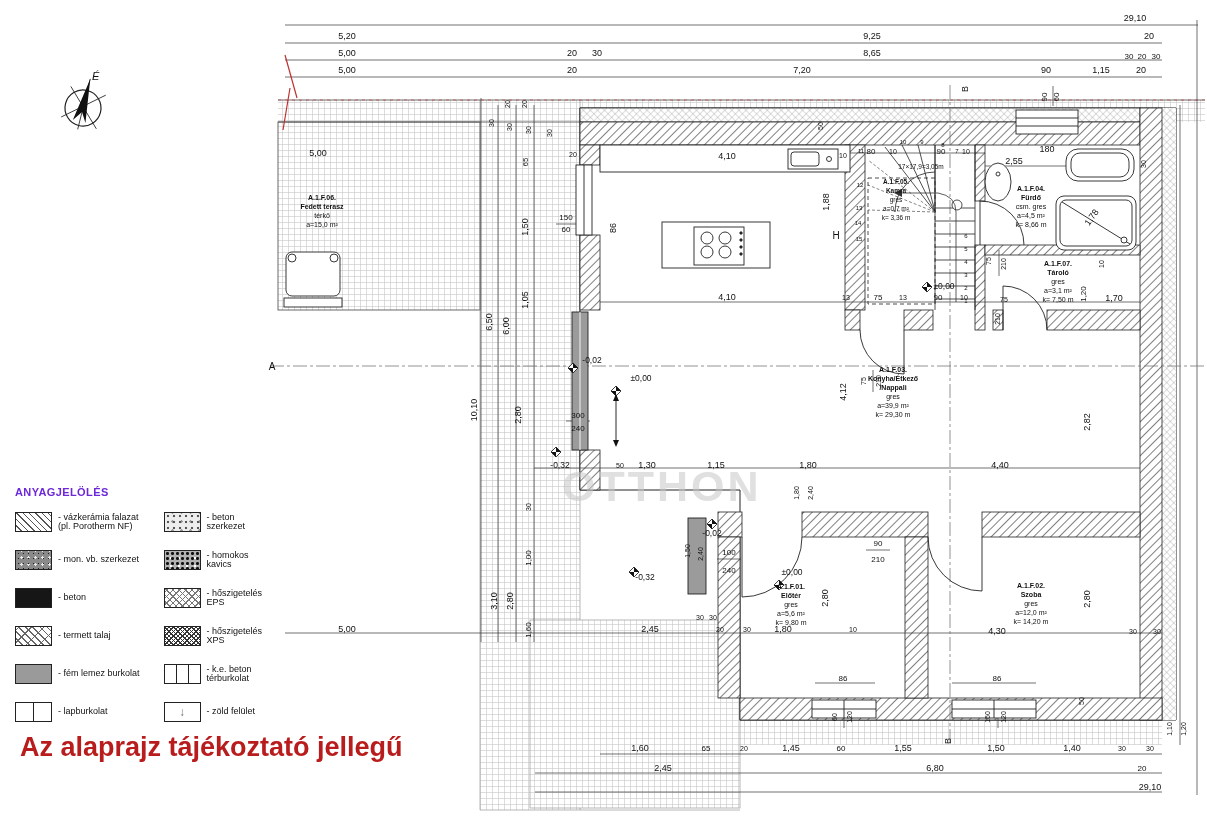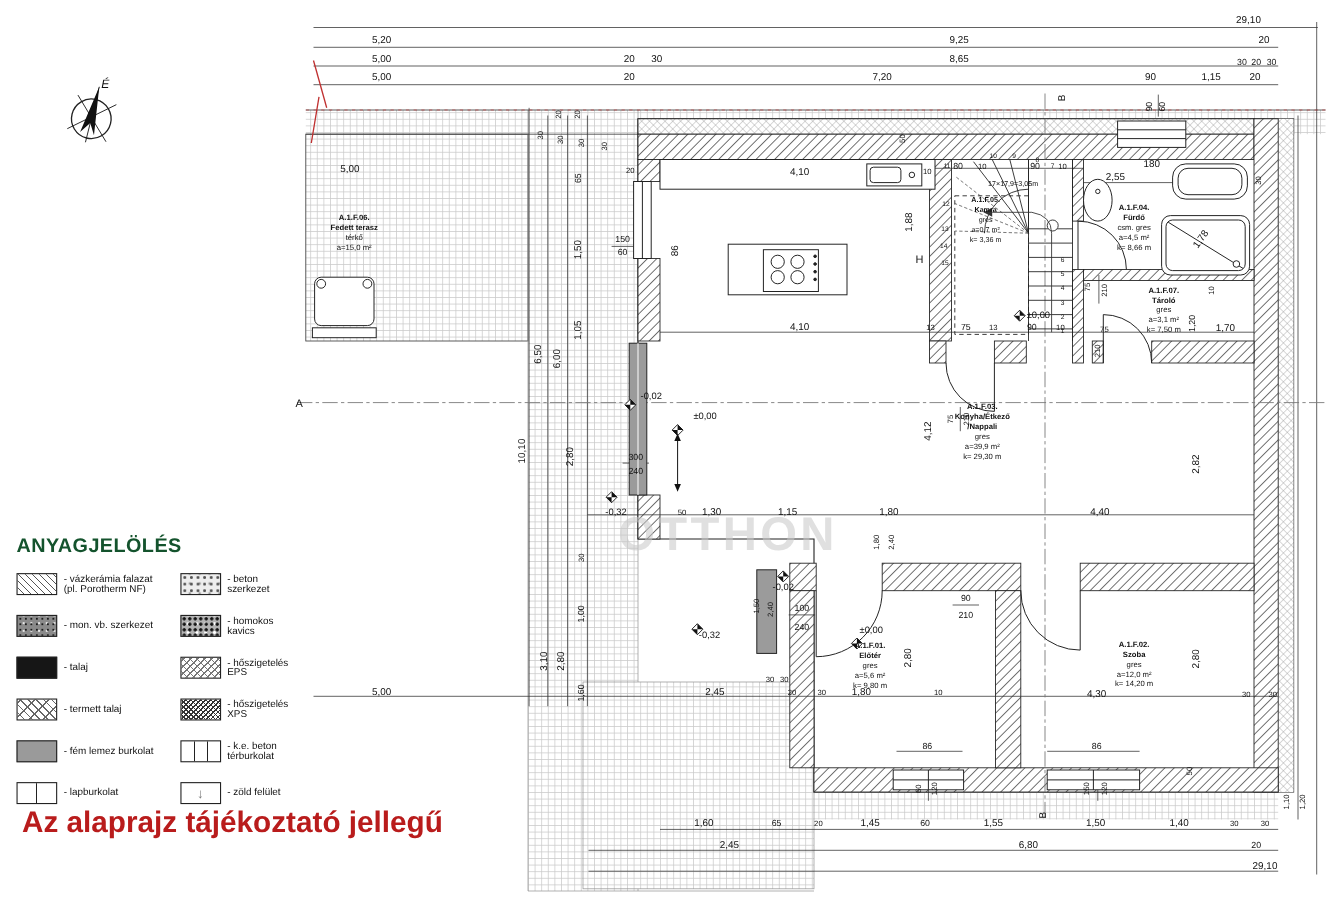--- a/index.html
+++ b/index.html
@@ -12,21 +12,21 @@
   .wm{position:absolute;z-index:5;pointer-events:none;color:#c7c7c7;opacity:.55;font-weight:bold}
   .wm-oc{left:524px;top:308px;font-size:178px;letter-spacing:-46px;line-height:150px}
   .wm-l1{left:562px;top:462px;font-size:43px;letter-spacing:3px}
   .wm-l2{left:556px;top:500px;font-size:33px;letter-spacing:1px}
 
   
   #compass{position:absolute;left:50px;top:70px;z-index:2}
 
   
   .legend{position:absolute;left:15px;top:486px;width:258px;z-index:2}
-  .legend-title{font-size:18px;font-weight:bold;letter-spacing:.4px;color:#14532d;margin-bottom:13px}
+  .legend-title{font-size:11px;font-weight:bold;letter-spacing:.4px;color:#6d28d9;margin-bottom:13px}
   .legend-grid{display:flex;gap:22px}
   .legend-col{display:flex;flex-direction:column}
   .legend-col.l{width:133px}
   .legend-col.r{width:115px}
   .legend-item{display:flex;align-items:center;height:22px;margin-bottom:16px}
   .legend-label{font-size:9px;line-height:1.05;color:#111}
   .sw{width:37px;height:20px;border:1px solid #222;margin-right:6px;flex:0 0 auto;background:#fff;box-sizing:border-box}
   .sw-brick{background:repeating-linear-gradient(45deg,#fff 0 3.5px,#555 3.5px 4.5px)}
   .sw-rc{background-color:#8a8a8a;background-image:radial-gradient(#1c1c1c 25%,transparent 27%),radial-gradient(#e8e8e8 22%,transparent 24%);background-size:5px 5px,7px 7px;background-position:0 0,2px 3px}
   .sw-sand{background:#161616}
@@ -467,21 +467,21 @@
         <div class="legend-item">
             <span class="sw sw-brick"></span>
             <span class="legend-label">- vázkerámia falazat (pl. Porotherm NF)</span>
           </div>
         <div class="legend-item">
             <span class="sw sw-rc"></span>
             <span class="legend-label">- mon. vb. szerkezet</span>
           </div>
         <div class="legend-item">
             <span class="sw sw-sand"></span>
-            <span class="legend-label">- talaj</span>
+            <span class="legend-label">- beton</span>
           </div>
         <div class="legend-item">
             <span class="sw sw-soil"></span>
             <span class="legend-label">- termett talaj</span>
           </div>
         <div class="legend-item">
             <span class="sw sw-metal"></span>
             <span class="legend-label">- fém lemez burkolat</span>
           </div>
         <div class="legend-item">

